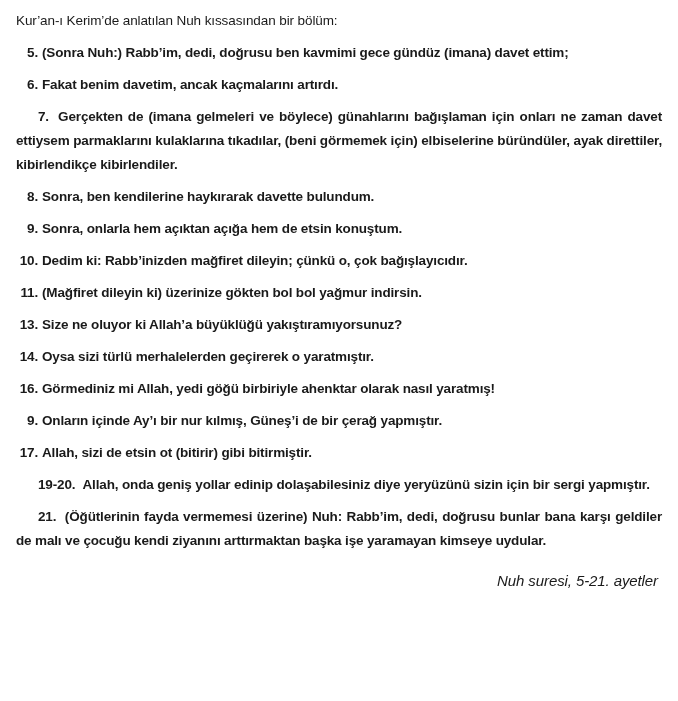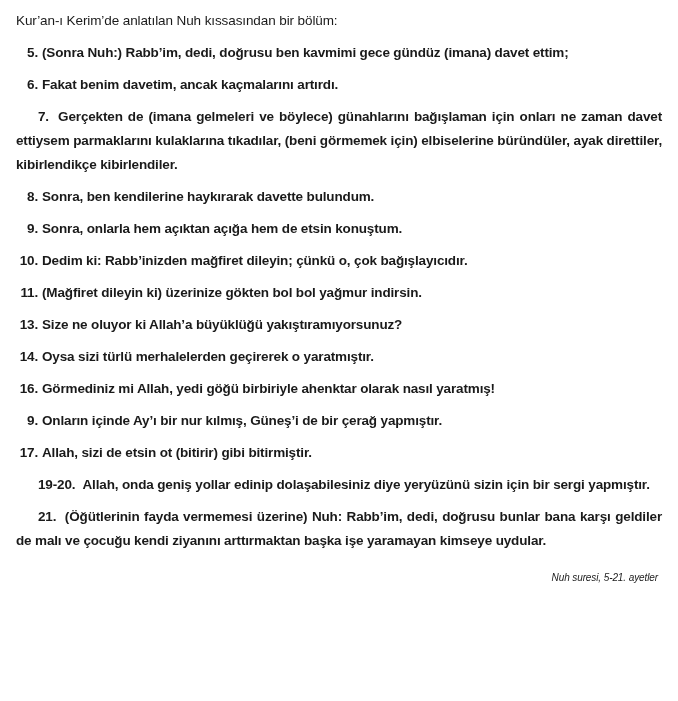--- a/index.html
+++ b/index.html
@@ -69,21 +69,21 @@
     width: auto;
     flex: none;
     display: inline;
     text-align: left;
     padding-right: 4px;
   }
   .verse.multi .txt {
     display: inline;
   }
   .attribution {
-    font-size: 10px;
+    font-size: 15px;
     font-weight: 400;
     font-style: italic;
     text-align: right;
     margin: 0;
     padding-top: 19px;
     padding-right: 4px;
     letter-spacing: -0.1px;
   }
 </style>
 </head>

